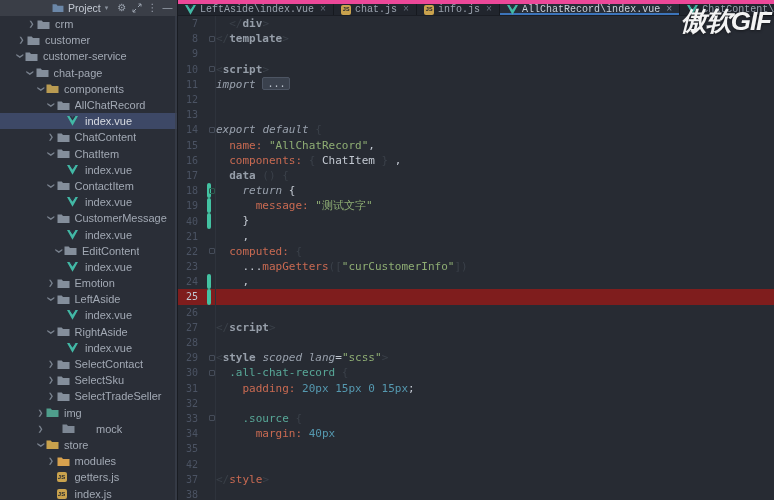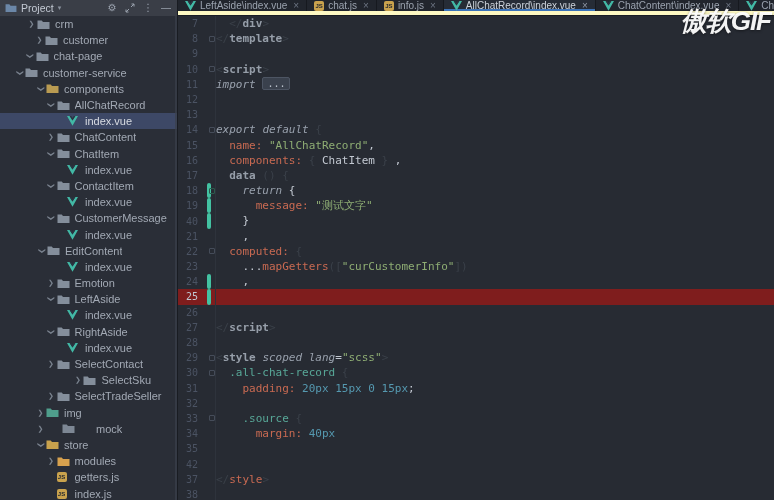--- a/index.html
+++ b/index.html
@@ -3,30 +3,30 @@
 <meta charset="utf-8">
 <style>
   * { box-sizing: border-box; margin: 0; padding: 0; }
   html,body { width:774px; height:500px; overflow:hidden; }
   body { font-family:"Liberation Sans", sans-serif; background:#272b33; }
   .app { position:relative; width:774px; height:500px; overflow:hidden; background:#272b33; }
 
   
   .toolbar { position:absolute; left:0; top:0; width:178px; height:16px; background:#3a3e47;
              display:flex; align-items:center; padding:0 5px; gap:4px; z-index:5; }
-  .toolbar .proj { display:flex; align-items:center; gap:4px; cursor:default; }
+  .toolbar .proj { display:flex; align-items:center; gap:4px; cursor:default;margin-left:47px; }
   .toolbar .proj-label { font-size:10.5px; color:#c3c9d3; }
   .toolbar .chev { font-size:7px; color:#8a919d; }
   .toolbar .spacer { flex:1; }
   .tb-ico { width:14px; height:14px; display:flex; align-items:center; justify-content:center;
             color:#9aa2ae; font-size:10px; line-height:1; }
 
   
-  .tabbar { position:absolute; left:178px; top:0; right:0; height:16px; background:#fef9c3;
-            display:flex; align-items:flex-start; border-bottom:1px solid #1a1d24; z-index:4; overflow:hidden; }
+  .tabbar { position:absolute; left:178px; top:0; right:0; height:16px; background:#ec4899;
+            display:flex; align-items:flex-end; border-bottom:1px solid #1a1d24; z-index:4; overflow:hidden;font-family:Liberation Mono, monospace; }
   .tab { flex:0 0 auto; display:flex; align-items:center; gap:4px; padding:0 7px;
          background:#21252d; border-right:1px solid #16191f; font-size:10px; color:#9ba3af; cursor:default; }
   .tab.active { background:#262c36; color:#ccd2da; box-shadow:inset 0 -2px 0 #3c74ba; }
   .tab .close { font-size:10px; color:#6c7482; margin-left:2px; }
   .tab.active .close { color:#8d96a4; }
   .jsbadge { width:10px; height:10px; background:#c9a24d; border-radius:2px; display:flex;
              align-items:center; justify-content:center; font-size:6px; font-weight:bold; color:#23272e; }
 
   
   .watermark { position:absolute; top:4px; right:3px; z-index:50; font-size:26px; font-weight:bold;
@@ -150,46 +150,46 @@
     <div id="tree">
         <div class="trow" style="padding-left: 26px;">
           <span class="tchev"><span class="g">❯</span></span>
           <span class="ticon">
             <svg width="13" height="11" viewBox="0 0 13 11">
               <path d="M0.5 1.5 h4.2 l1.3 1.6 h6.5 v6.9 h-12 z" fill="#848e9b"></path>
             </svg>
           </span>
           <span class="tlabel">crm</span>
         </div>
-        <div class="trow" style="padding-left: 16px; margin-left: 18px;">
+        <div class="trow" style="padding-left: 16px;">
           <span class="tchev"><span class="g">❯</span></span>
           <span class="ticon">
             <svg width="13" height="11" viewBox="0 0 13 11">
               <path d="M0.5 1.5 h4.2 l1.3 1.6 h6.5 v6.9 h-12 z" fill="#848e9b"></path>
             </svg>
           </span>
           <span class="tlabel">customer</span>
         </div>
+        <div class="trow" style="padding-left: 14px;">
+          <span class="tchev"><span class="g exp">❯</span></span>
+          <span class="ticon">
+            <svg width="13" height="11" viewBox="0 0 13 11">
+              <path d="M0.5 1.5 h4.2 l1.3 1.6 h6.5 v6.9 h-12 z" fill="#848e9b"></path>
+            </svg>
+          </span>
+          <span class="tlabel">customer-service</span>
+        </div>
         <div class="trow" style="padding-left: 24.5px;">
           <span class="tchev"><span class="g exp">❯</span></span>
           <span class="ticon">
             <svg width="13" height="11" viewBox="0 0 13 11">
               <path d="M0.5 1.5 h4.2 l1.3 1.6 h6.5 v6.9 h-12 z" fill="#848e9b"></path>
             </svg>
           </span>
           <span class="tlabel">chat-page</span>
-        </div>
-        <div class="trow" style="padding-left: 14px;">
-          <span class="tchev"><span class="g exp">❯</span></span>
-          <span class="ticon">
-            <svg width="13" height="11" viewBox="0 0 13 11">
-              <path d="M0.5 1.5 h4.2 l1.3 1.6 h6.5 v6.9 h-12 z" fill="#848e9b"></path>
-            </svg>
-          </span>
-          <span class="tlabel">customer-service</span>
         </div>
         <div class="trow" style="padding-left: 35px;">
           <span class="tchev"><span class="g exp">❯</span></span>
           <span class="ticon">
             <svg width="13" height="11" viewBox="0 0 13 11">
               <path d="M0.5 1.5 h4.2 l1.3 1.6 h6.5 v6.9 h-12 z" fill="#b99b52"></path>
             </svg>
           </span>
           <span class="tlabel">components</span>
         </div>
@@ -267,21 +267,21 @@
         </div>
         <div class="trow" style="padding-left: 67px;">
           <span class="ticon">
             <svg width="11" height="10" viewBox="0 0 11 10">
               <path d="M0 0h2.6L5.5 4.6 8.4 0H11L5.5 9.8z" fill="#42b8a5"></path>
               <path d="M2.6 0h1.7L5.5 1.9 6.7 0h1.7L5.5 4.6z" fill="#2b3442"></path>
             </svg>
           </span>
           <span class="tlabel">index.vue</span>
         </div>
-        <div class="trow" style="padding-left: 36px; align-items: center;">
+        <div class="trow" style="padding-left: 53px; align-items: center;">
           <span class="tchev"><span class="g exp">❯</span></span>
           <span class="ticon">
             <svg width="13" height="11" viewBox="0 0 13 11">
               <path d="M0.5 1.5 h4.2 l1.3 1.6 h6.5 v6.9 h-12 z" fill="#848e9b"></path>
             </svg>
           </span>
           <span class="tlabel">EditContent</span>
         </div>
         <div class="trow" style="padding-left: 67px;">
           <span class="ticon">
@@ -339,21 +339,21 @@
         </div>
         <div class="trow" style="padding-left: 45.5px;">
           <span class="tchev"><span class="g">❯</span></span>
           <span class="ticon">
             <svg width="13" height="11" viewBox="0 0 13 11">
               <path d="M0.5 1.5 h4.2 l1.3 1.6 h6.5 v6.9 h-12 z" fill="#848e9b"></path>
             </svg>
           </span>
           <span class="tlabel">SelectContact</span>
         </div>
-        <div class="trow" style="padding-left: 45.5px; justify-content: center;">
+        <div class="trow" style="padding-left: 45.5px;">
           <span class="tchev"><span class="g">❯</span></span>
           <span class="ticon">
             <svg width="13" height="11" viewBox="0 0 13 11">
               <path d="M0.5 1.5 h4.2 l1.3 1.6 h6.5 v6.9 h-12 z" fill="#848e9b"></path>
             </svg>
           </span>
           <span class="tlabel">SelectSku</span>
         </div>
         <div class="trow" style="padding-left: 45.5px;">
           <span class="tchev"><span class="g">❯</span></span>

